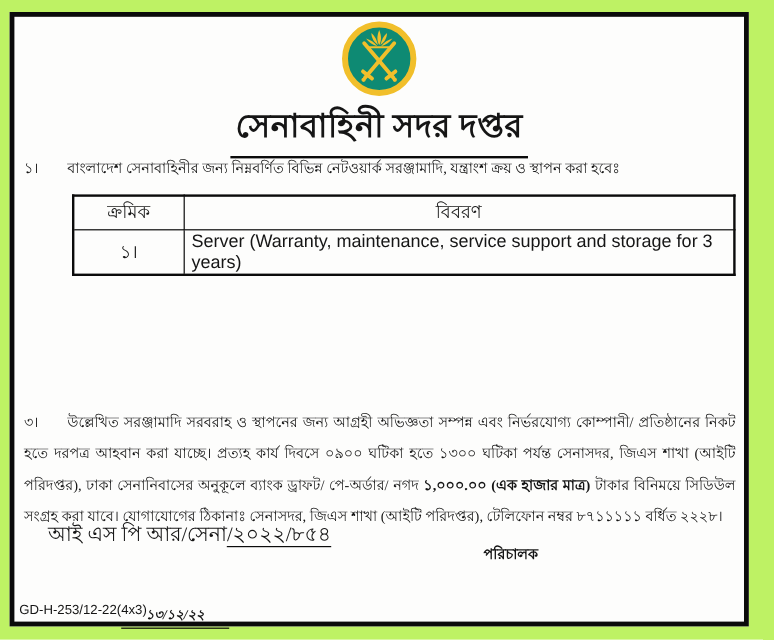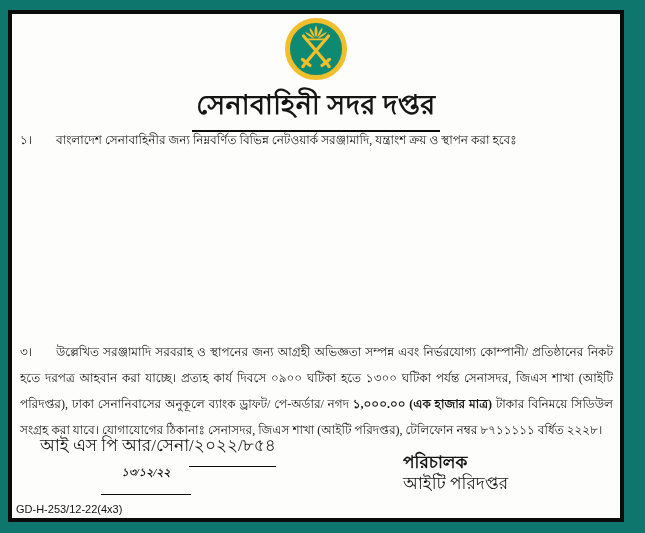--- a/index.html
+++ b/index.html
@@ -1,19 +1,19 @@
 <!DOCTYPE html>
 <html><head>
 <meta charset="utf-8">
 <style>
   html,body { margin:0; padding:0; }
   .page {
     position:relative;
     width:645px; height:533px;
-    background:#0f766e;
+    background:#bef264;
     font-family:"Liberation Serif", serif;
     color:#151515;
     overflow:hidden;
   }
   .doc {
     position:absolute; left:8px; top:10px;
     width:616px; height:512px;
     border:4px solid #0b0b0b;
     background:#fdfdfc;
     box-sizing:border-box;
@@ -59,30 +59,30 @@
   .col-serial { width:92px; }
   td.serial { text-align:center; font-size:15px; }
   td.desc {
     font-family:"Liberation Sans", sans-serif;
     font-size:15px; height:24px;
   }
   .ref {
     position:absolute; top:418px; left:28px;
     font-size:17px;
   }
-  .ref .u { border-bottom:1.5px solid #0b0b0b; padding-bottom:11px; }
+  .ref .u { border-bottom:1.5px solid #0b0b0b; padding-bottom:0;margin-top:40px; }
   .ref-date {
     margin-top:4px; margin-left:58px;
     width:96px; text-align:center;
     font-style:italic; font-weight:bold; font-size:11px;
   }
   .ref-date .u { display:inline-block; min-width:90px; text-align:center; }
   .signature {
     position:absolute; top:438px; left:391px;
-    font-size:17px; line-height:21px;
+    font-size:12px; line-height:21px;
   }
   .signature .sig-role { font-weight:bold; }
   .footer-code {
     position:absolute; top:489px; left:4px;
     font-family:Liberation Sans, sans-serif;
     font-size:11px;
   }
 </style>
 </head>
 <body>
@@ -117,37 +117,54 @@
     </div>
 
     <div class="title-wrap">
       <span class="title">সেনাবাহিনী সদর দপ্তর</span>
     </div>
 
     <div class="para p1">
       <span class="num">১।</span><span>বাংলাদেশ সেনাবাহিনীর জন্য নিম্নবর্ণিত বিভিন্ন নেটওয়ার্ক সরঞ্জামাদি, যন্ত্রাংশ ক্রয় ও স্থাপন করা হবেঃ</span>
     </div>
 
+    <table class="items">
+      <colgroup>
+          <col class="col-serial">
+          <col>
+        </colgroup>
+      <thead>
+        <tr>
+          <th>ক্রমিক</th>
+          <th>বিবরণ</th>
+        </tr>
+      </thead>
+      <tbody>
+        <tr>
+          <td class="serial">১।</td>
+          <td class="desc">Server  (Warranty, maintenance, service support and storage for 3 years)</td>
+        </tr>
+      </tbody>
+    </table>
 
 
     <div class="para p3">
       <span class="num">৩।</span><span>উল্লেখিত সরঞ্জামাদি সরবরাহ ও স্থাপনের জন্য আগ্রহী অভিজ্ঞতা সম্পন্ন এবং নির্ভরযোগ্য কোম্পানী/ প্রতিষ্ঠানের নিকট হতে দরপত্র আহবান করা যাচ্ছে। প্রত্যহ কার্য দিবসে ০৯০০ ঘটিকা হতে ১৩০০ ঘটিকা পর্যন্ত সেনাসদর, জিএস শাখা (আইটি পরিদপ্তর), ঢাকা সেনানিবাসের অনুকূলে ব্যাংক ড্রাফট/ পে-অর্ডার/ নগদ </span><span class="bold">১,০০০.০০ (এক হাজার মাত্র)</span><span> টাকার বিনিময়ে সিডিউল সংগ্রহ করা যাবে। যোগাযোগের ঠিকানাঃ সেনাসদর, জিএস শাখা (আইটি পরিদপ্তর), টেলিফোন নম্বর ৮৭১১১১১ বর্ধিত ২২২৮।</span>
     </div>
 
 
     <div class="ref">
       <div class="ref-line">
         <span>আই এস পি আর/সেনা</span><span class="u">/২০২২/৮৫৪</span>
       </div>
       <div class="ref-date">
         <span class="u">১৩/১২/২২</span>
       </div>
     </div>
 
     <div class="signature">
       <div class="sig-role">পরিচালক</div>
-      <div>আইটি পরিদপ্তর</div>
     </div>
 
     <div class="footer-code">GD-H-253/12-22(4x3)</div>
 
   </div>
 </div>
 
 </body></html>

